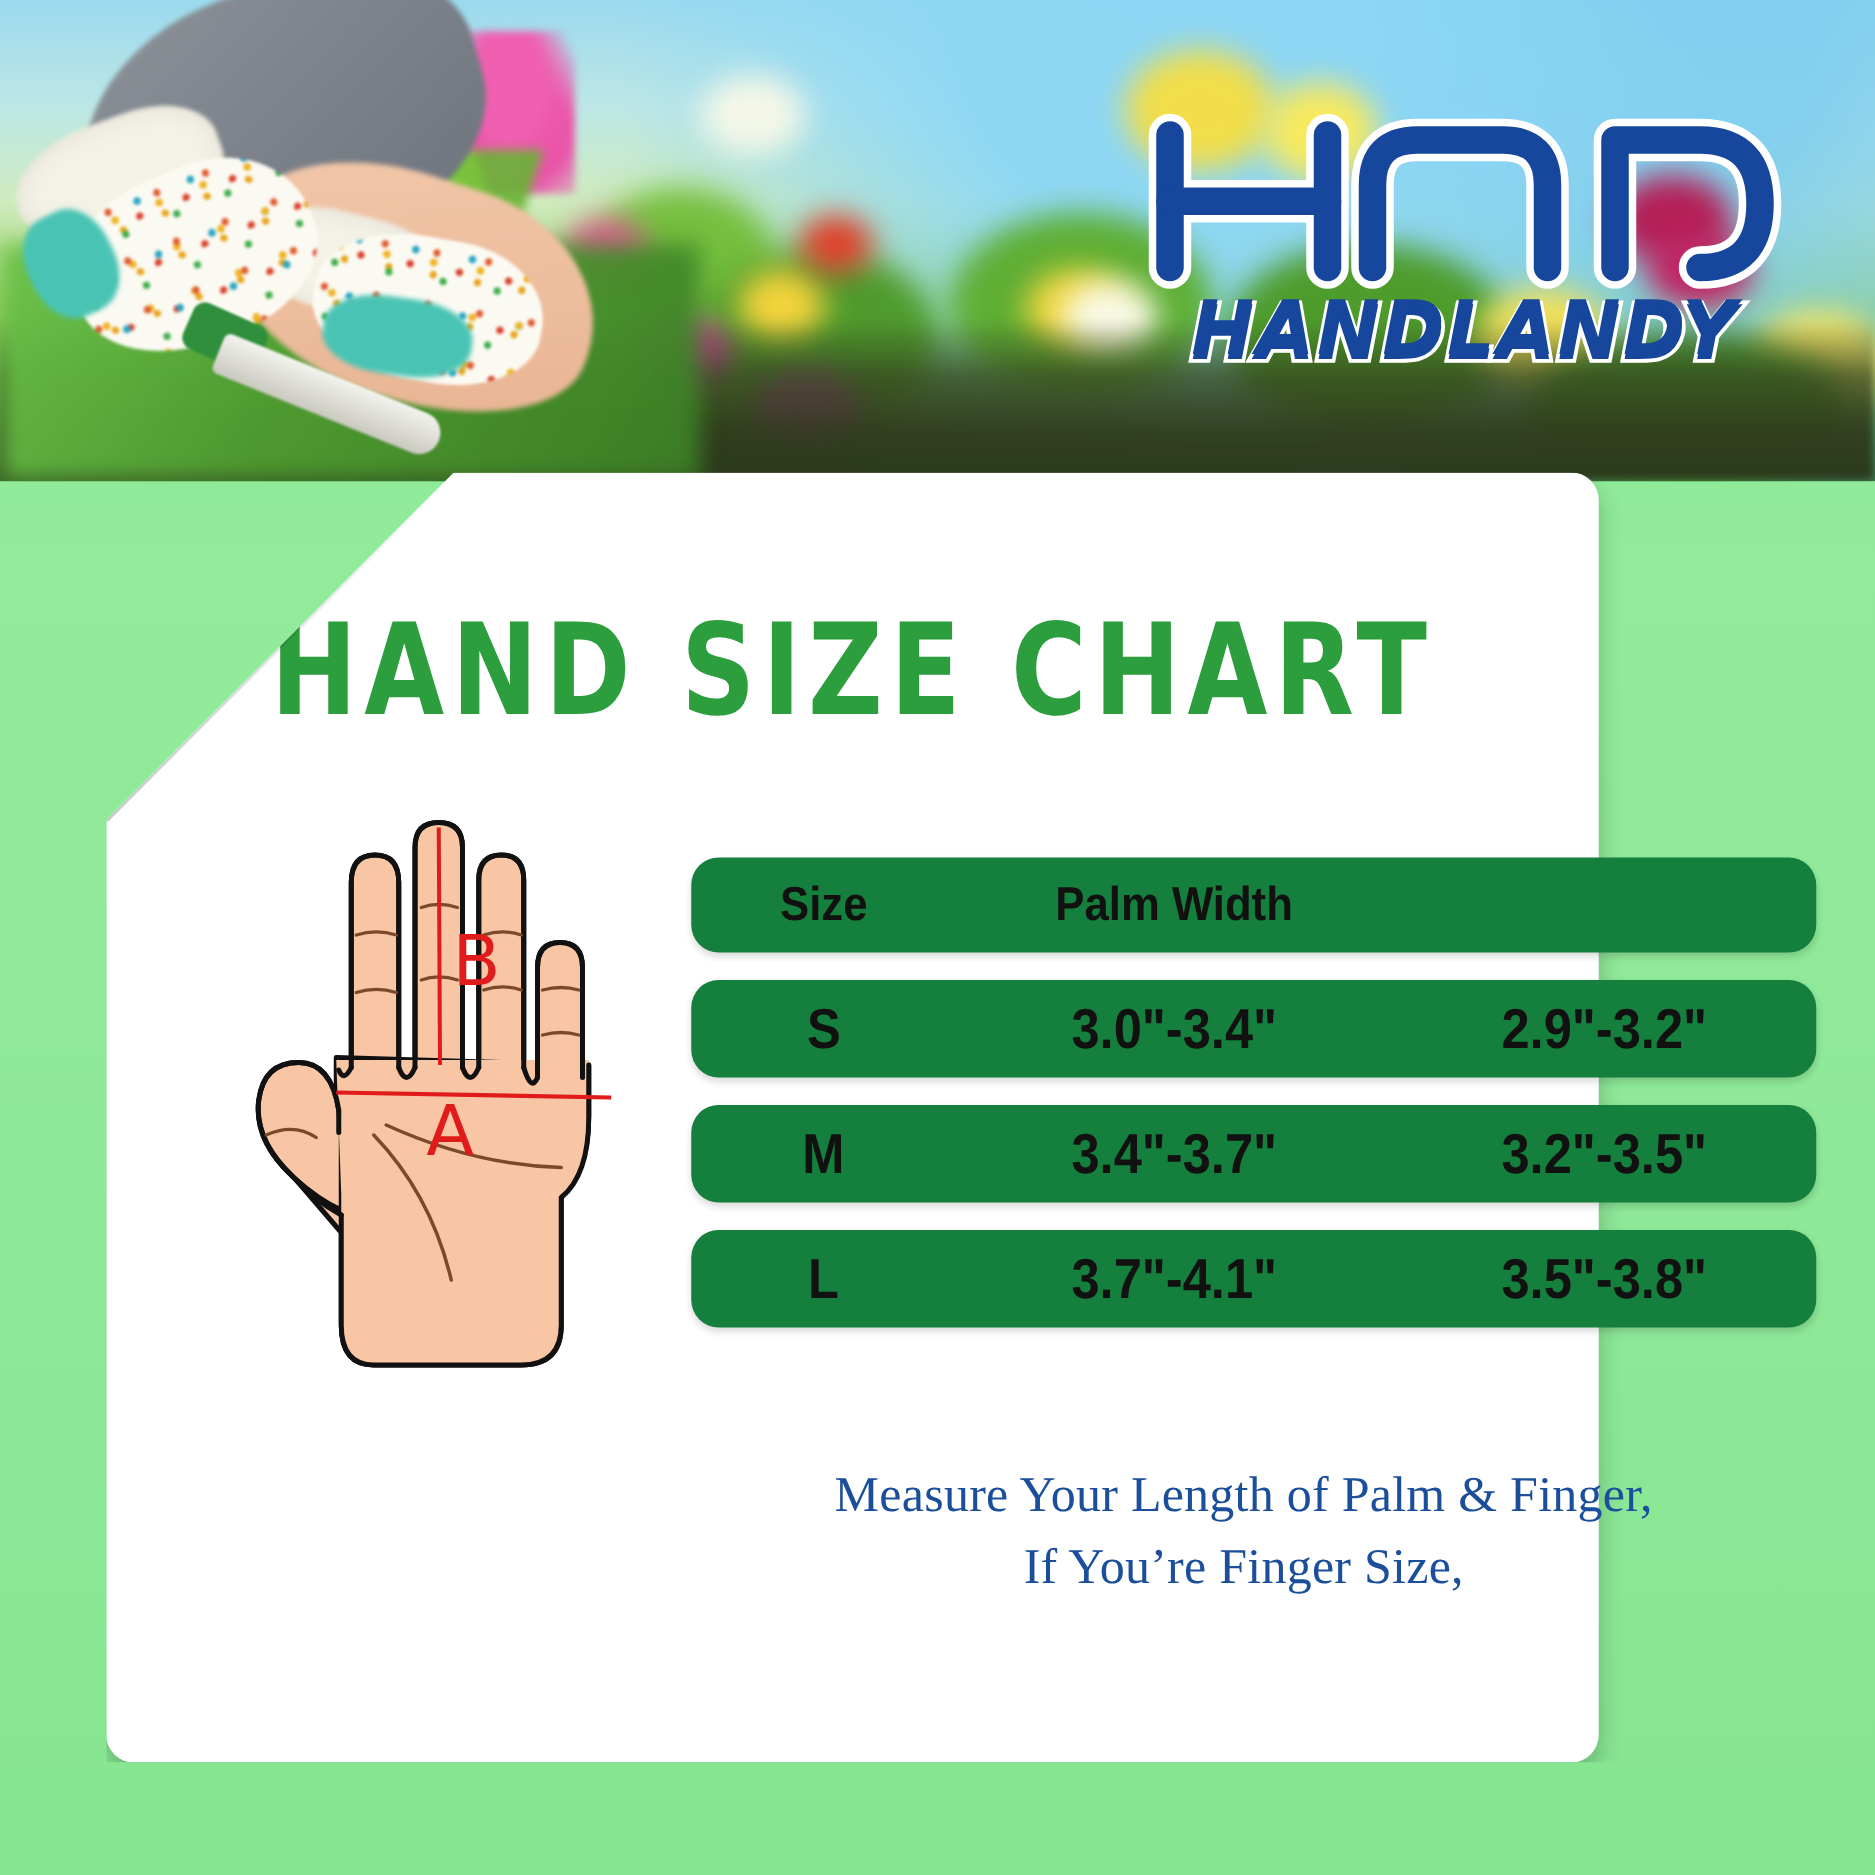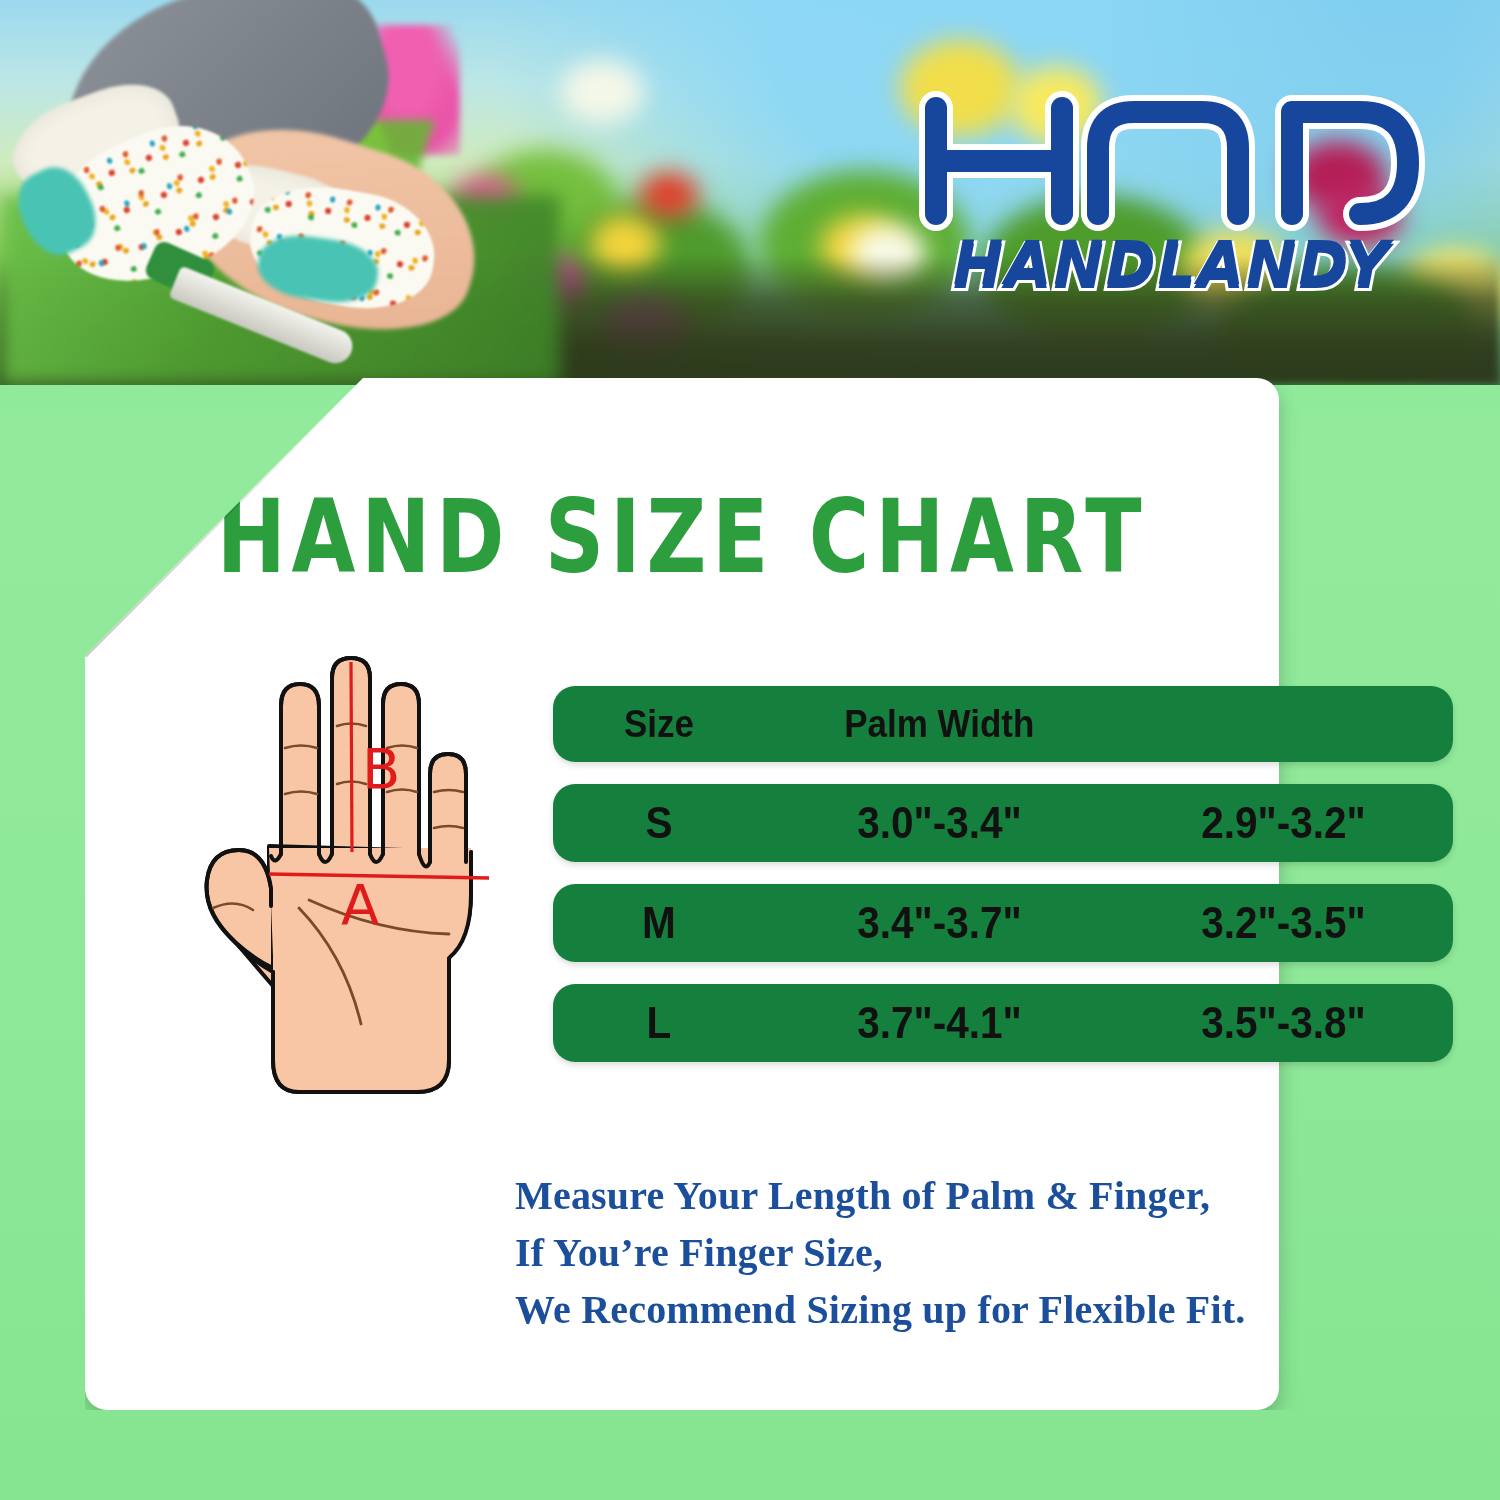--- a/index.html
+++ b/index.html
@@ -183,24 +183,25 @@
     font-weight:bold; font-size:45px; color:#111;
     font-family:"Liberation Sans", sans-serif;
     transform:scaleX(.9); display:inline-block;
   }
 
   
   #note {
     position:absolute; left:430px; top:790px; width:960px;
     color:#1B4E9B;
     font-family:"Liberation Serif", serif;
-    font-weight:bold;
+    font-weight:normal;
     font-size:40px;
     line-height:1.42;
     letter-spacing:.2px;
+    text-align:center;
   }
   #note div { white-space:nowrap; }
 </style>
 </head>
 <body>
 
 <div id="page">
 
   <div id="photo">
     <div class="sky"></div>
@@ -368,17 +369,16 @@
       <div class="row body">
         <div class="c1"><span class="cell">L</span></div>
         <div class="c2"><span class="cell">3.7"-4.1"</span></div>
         <div class="c3"><span class="cell">3.5"-3.8"</span></div>
       </div>
     </div>
 
     <div id="note">
       <div>Measure Your Length of Palm &amp; Finger,</div>
       <div>If You’re Finger Size,</div>
-      <div>We Recommend Sizing up for Flexible Fit.</div>
     </div>
 
   </div>
 </div>
 
 </body></html>

